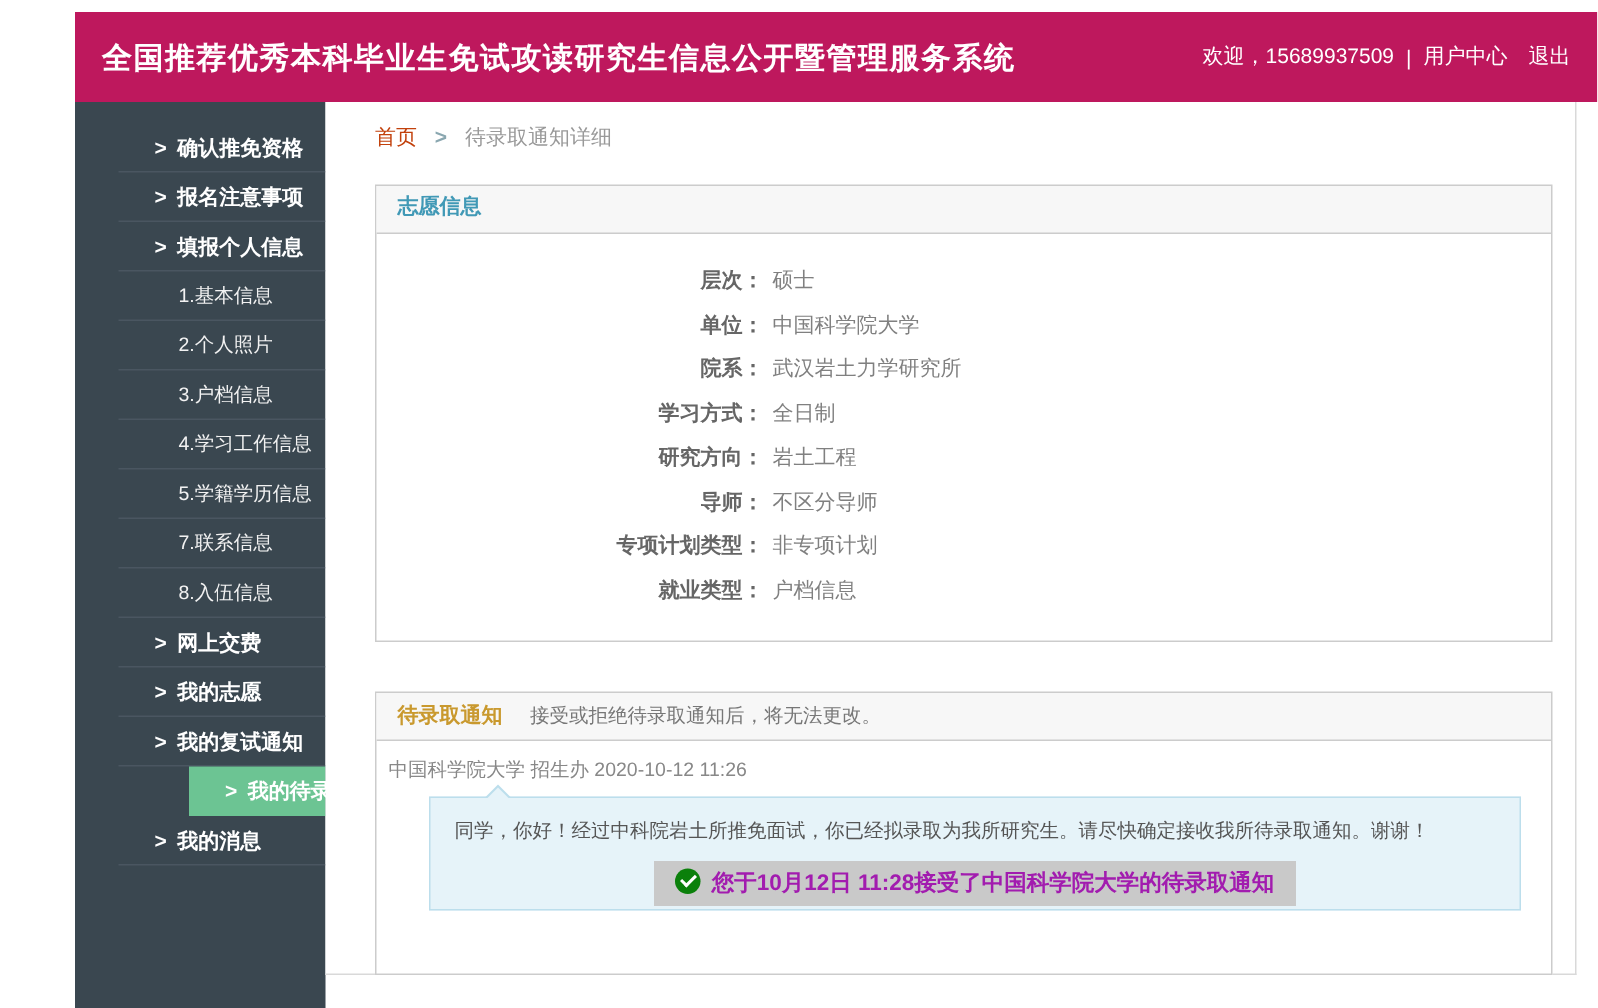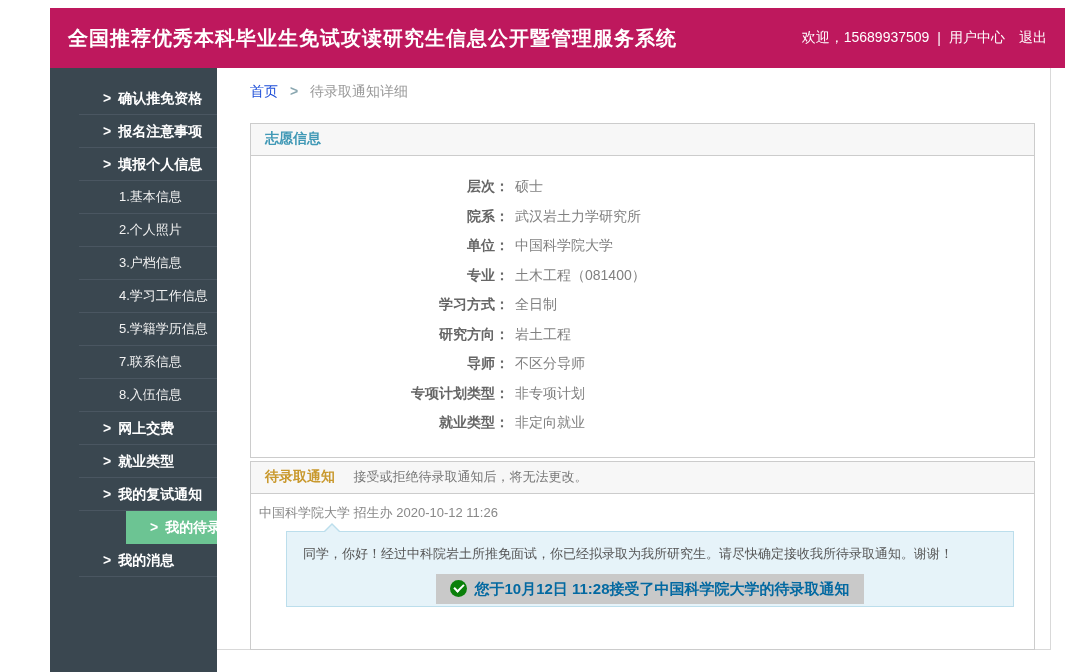--- a/index.html
+++ b/index.html
@@ -32,21 +32,21 @@
   .side-item.top { padding-left:24px; font-weight:bold; font-size:14px; }
   .side-item.sub { padding-left:40px; font-size:13px; color:#f2f2f2; }
   .side-item.active { background:#6CC493; border-bottom-color:#6CC493;margin-left:47px; }
   .chev { margin-right:7px; font-weight:bold; }
   
   .main {
     position:absolute; left:217px; top:68px; width:834px; height:582px;
     background:#fff; border-right:1px solid #D9D9D9; border-bottom:1px solid #D9D9D9;
   }
   .breadcrumb { position:absolute; left:33px; top:15px; font-size:14px; color:#999; }
-  .breadcrumb .home { color:#1d4ed8; cursor:pointer;margin-top:24px; }
+  .breadcrumb .home { color:#c2410c; cursor:pointer;margin-top:24px; }
   .breadcrumb .sep { margin:0 8px; color:#8aa7b0; font-weight:bold; }
   
   .panel { position:absolute; left:33px; width:785px; border:1px solid #CCCCCC; background:#fff; }
   .panel-header {
     height:32px; line-height:31px; background:#F7F7F7; border-bottom:1px solid #CCCCCC;
     padding-left:14px; font-size:14px; font-weight:bold;font-family:Liberation Mono, monospace;
   }
   .panel1 { top:55px; }
   .panel1 .panel-header { color:#4199B6; }
   .panel1-body { padding:16px 0 19px 0; }
@@ -68,21 +68,21 @@
     border-bottom:9px solid #BCDEEC;
   }
   .bubble-arrow::after {
     content:""; position:absolute; left:-8px; top:2px; width:0; height:0;
     border-left:8px solid transparent; border-right:8px solid transparent;
     border-bottom:8px solid #E6F3F9;
   }
   .status-bar {
     width:fit-content; margin:11px auto 0 auto; height:30px; line-height:30px;
     padding:0 14px; background:#C9C9C9; text-align:center;
-    font-size:15px; font-weight:bold; color:#0369a1; white-space:nowrap;
+    font-size:15px; font-weight:bold; color:#a21caf; white-space:nowrap;
   }
   .check-icon {
     display:inline-block; width:17px; height:17px; border-radius:50%;
     background:#0B800B; position:relative; vertical-align:-3px; margin-right:7px;
   }
   .check-icon::after {
     content:""; position:absolute; left:4px; top:4px; width:8px; height:4px;
     border-left:2px solid #fff; border-bottom:2px solid #fff; transform:rotate(-45deg);
   }
 </style>
@@ -129,21 +129,21 @@
     <div class="side-item sub">
       <span>7.联系信息</span>
     </div>
     <div class="side-item sub">
       <span>8.入伍信息</span>
     </div>
     <div class="side-item top">
       <span class="chev">&gt;</span><span>网上交费</span>
     </div>
     <div class="side-item top">
-      <span class="chev">&gt;</span><span>就业类型</span>
+      <span class="chev">&gt;</span><span>我的志愿</span>
     </div>
     <div class="side-item top">
       <span class="chev">&gt;</span><span>我的复试通知</span>
     </div>
     <div class="side-item top active">
       <span class="chev">&gt;</span><span>我的待录取通知</span>
     </div>
     <div class="side-item top">
       <span class="chev">&gt;</span><span>我的消息</span>
     </div>
@@ -157,42 +157,39 @@
       <span>待录取通知详细</span>
     </div>
 
     <div class="panel panel1">
       <div class="panel-header">志愿信息</div>
       <div class="panel1-body">
         <div class="field-row">
           <span class="field-label">层次：</span><span class="field-value">硕士</span>
         </div>
         <div class="field-row">
+          <span class="field-label">单位：</span><span class="field-value">中国科学院大学</span>
+        </div>
+        <div class="field-row">
           <span class="field-label">院系：</span><span class="field-value">武汉岩土力学研究所</span>
         </div>
         <div class="field-row">
-          <span class="field-label">单位：</span><span class="field-value">中国科学院大学</span>
-        </div>
-        <div class="field-row">
-          <span class="field-label">专业：</span><span class="field-value">土木工程（081400）</span>
-        </div>
-        <div class="field-row">
           <span class="field-label">学习方式：</span><span class="field-value">全日制</span>
         </div>
         <div class="field-row">
           <span class="field-label">研究方向：</span><span class="field-value">岩土工程</span>
         </div>
         <div class="field-row">
           <span class="field-label">导师：</span><span class="field-value">不区分导师</span>
         </div>
         <div class="field-row">
           <span class="field-label">专项计划类型：</span><span class="field-value">非专项计划</span>
         </div>
         <div class="field-row">
-          <span class="field-label">就业类型：</span><span class="field-value">非定向就业</span>
+          <span class="field-label">就业类型：</span><span class="field-value">户档信息</span>
         </div>
       </div>
     </div>
 
     <div class="panel panel2">
       <div class="panel-header">
         <span class="panel-title">待录取通知</span>
         <span class="panel-subtitle">接受或拒绝待录取通知后，将无法更改。</span>
       </div>
       <div class="sender">中国科学院大学 招生办 2020-10-12 11:26</div>

